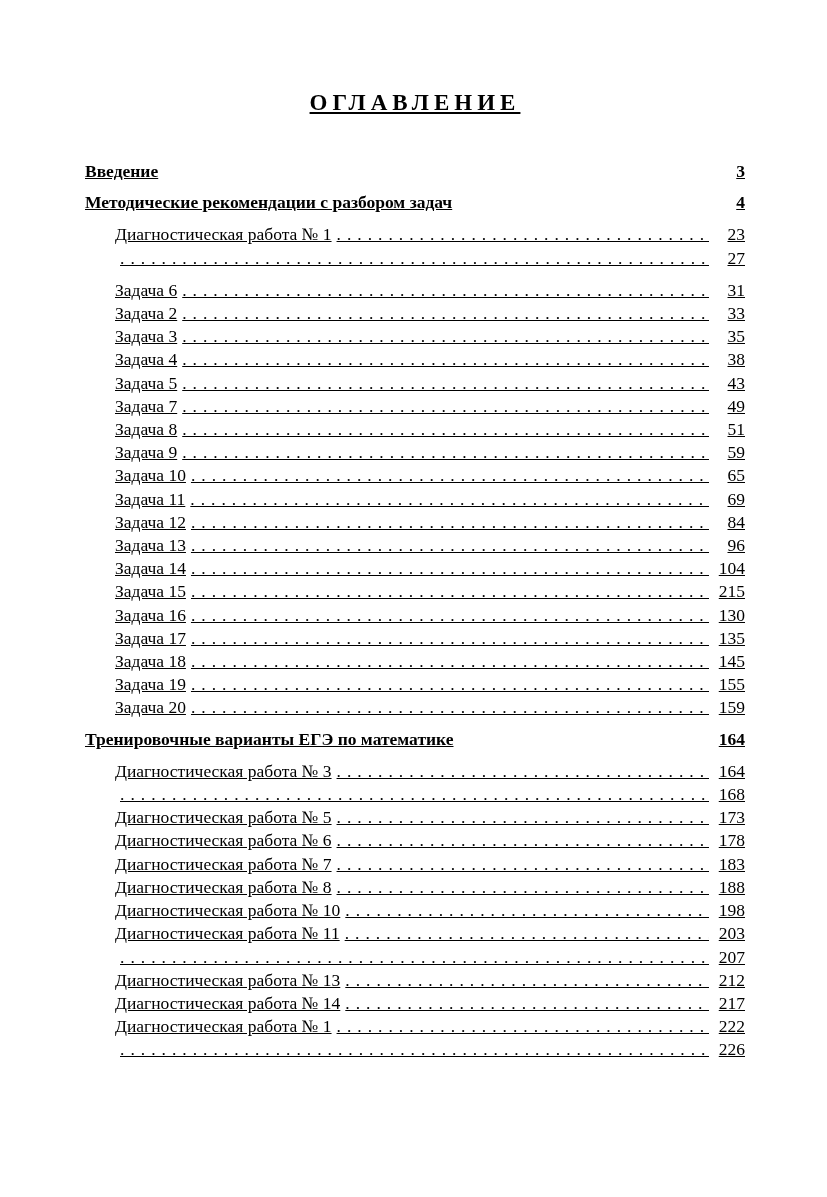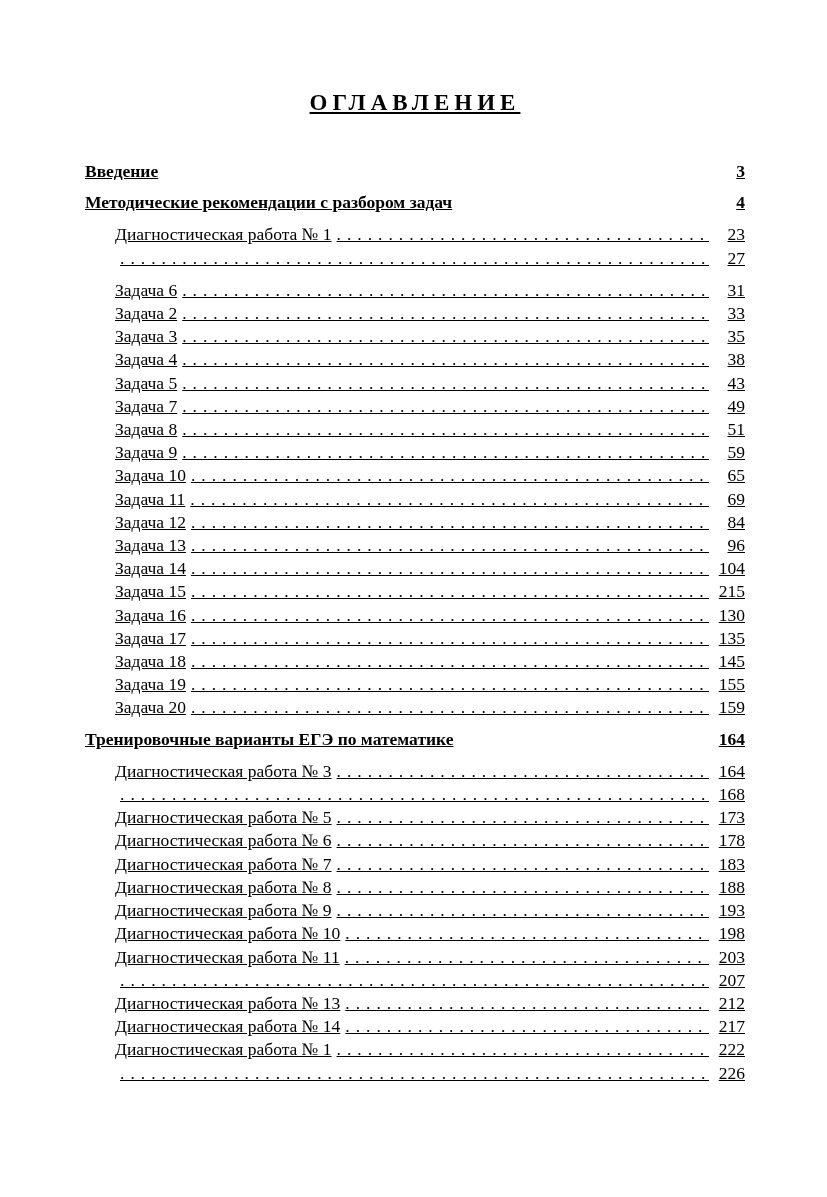--- a/index.html
+++ b/index.html
@@ -214,25 +214,20 @@
             <span class="label">Диагностическая работа № 7</span>
             <span class="leader"></span>
             <span class="pagenum">183</span>
           </div>
           <div class="row item">
             <span class="label">Диагностическая работа № 8</span>
             <span class="leader"></span>
             <span class="pagenum">188</span>
           </div>
           <div class="row item">
-            <span class="label">Диагностическая работа № 9</span>
-            <span class="leader"></span>
-            <span class="pagenum">193</span>
-          </div>
-          <div class="row item">
             <span class="label">Диагностическая работа № 10</span>
             <span class="leader"></span>
             <span class="pagenum">198</span>
           </div>
           <div class="row item">
             <span class="label">Диагностическая работа № 11</span>
             <span class="leader"></span>
             <span class="pagenum">203</span>
           </div>
           <div class="row item">

